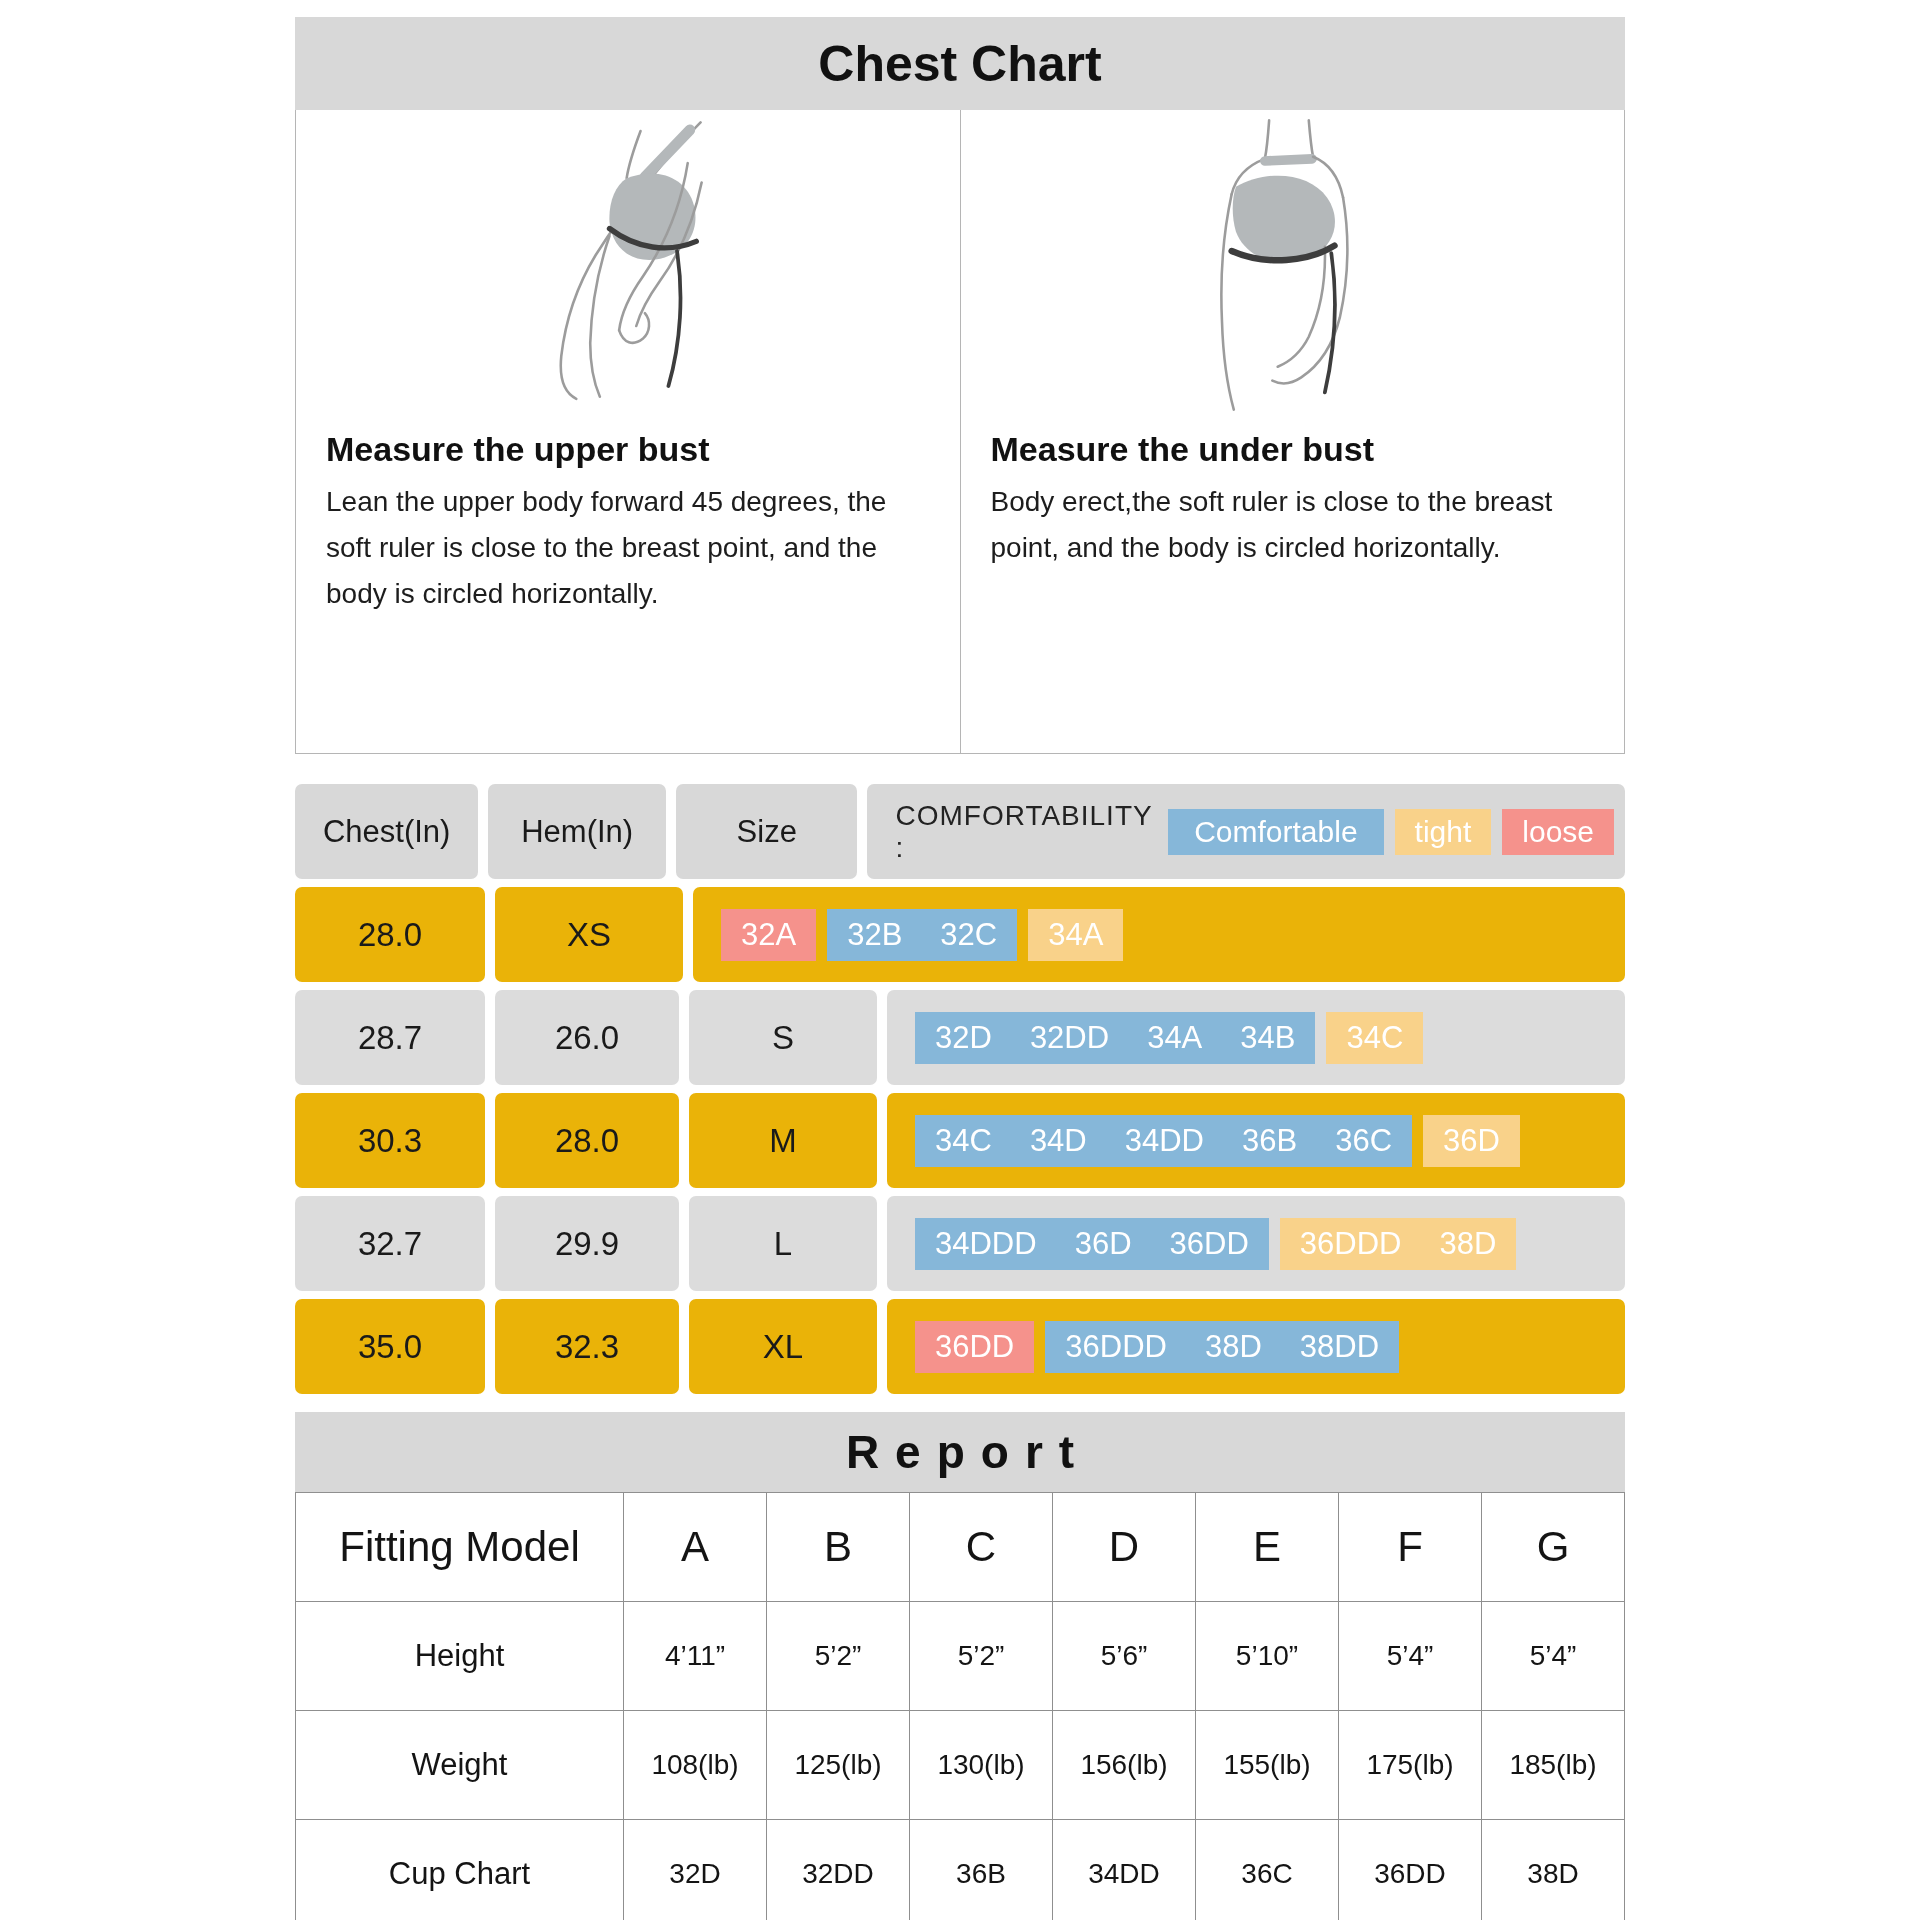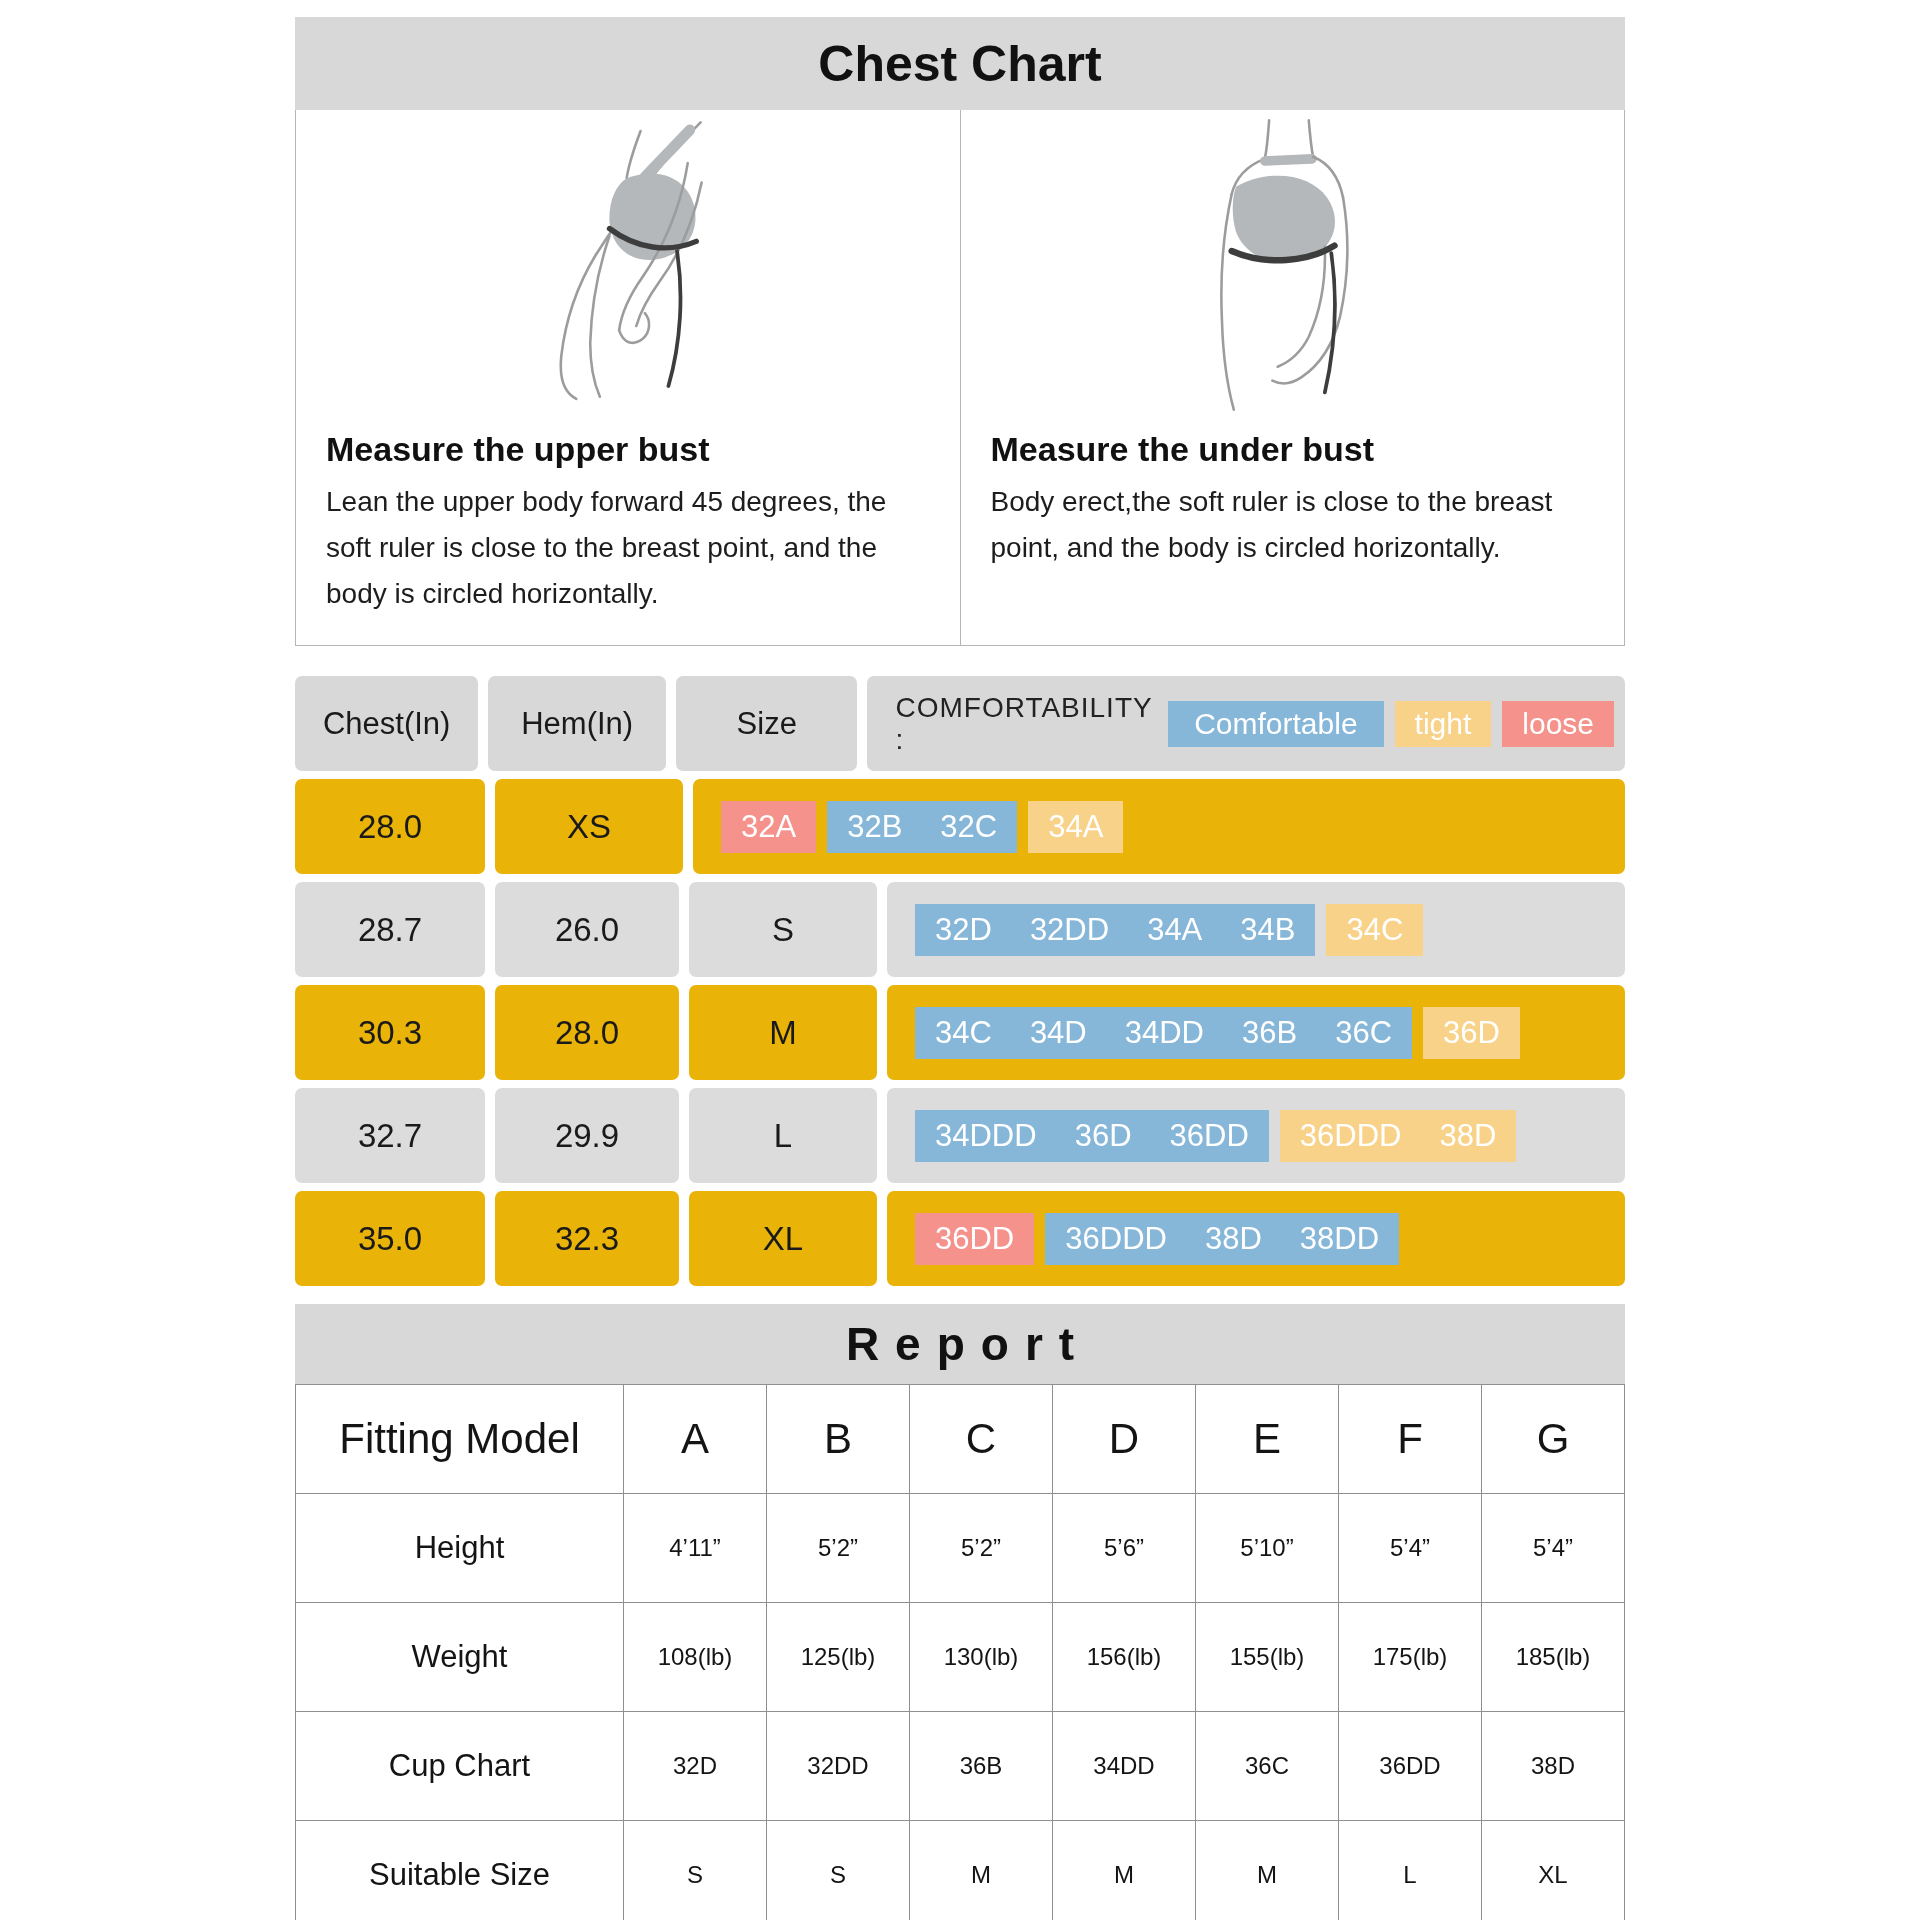--- a/index.html
+++ b/index.html
@@ -2,21 +2,21 @@
 <html style="--comfortable: #86b7d9; --tight: #f9d28a; --loose: #f5928c; --header_gray: #d8d8d8; --row_light: #f6f6f6; --row_dark: #dcdcdc;"><head>
 <meta charset="utf-8">
 <style>
   html,body{margin:0;padding:0;background:#fff;}
   body{width:1920px;height:1920px;font-family:"Liberation Sans",sans-serif;color:#161616;}
   .page{width:1330px;margin:0 auto;padding-top:17px;}
 
   
   .bar{background:#d8d8d8;display:flex;align-items:center;justify-content:center;font-weight:bold;color:#111;}
   .title-bar{height:93px;font-size:50px;}
-  .sc-panels{display:flex;border:1px solid #b5b5b5;border-top:none;height:536px;box-sizing:border-box;background:#fff;}
+  .sc-panels{display:flex;border:1px solid #b5b5b5;border-top:none;height:644px;box-sizing:border-box;background:#fff;}
   .panel{flex:1;padding:6px 30px 0 30px;box-sizing:border-box;}
   .panel.left{border-right:1px solid #b5b5b5;}
   .figure{height:306px;display:flex;align-items:flex-start;justify-content:center;}
   .figure svg{height:300px;}
   .panel h3{margin:8px 0 10px 0;font-size:34px;font-weight:bold;color:#111;}
   .panel p{margin:0;font-size:28px;line-height:1.64;color:#1d1d1d;max-width:640px;}
 
   
   .size-table{margin-top:30px;}
   .srow{display:flex;gap:10px;height:95px;margin-bottom:8px;}
@@ -32,21 +32,21 @@
   .badge.lg{height:46px;font-size:30px;}
   .badge.lg.pad{padding:0 26px;}
   .t-comfortable{background:var(--comfortable,#86b7d9);}
   .t-tight{background:var(--tight,#f9d28a);}
   .t-loose{background:var(--loose,#f5928c);}
 
   
   .report-bar{margin-top:18px;height:80px;font-size:46px;letter-spacing:16px;padding-left:16px;box-sizing:border-box;}
   table.report{width:100%;border-collapse:collapse;table-layout:fixed;}
   table.report td{border:1px solid #8f8f8f;height:106px;text-align:center;vertical-align:middle;
-                  font-size:24px;color:#141414;background:#fff;}
+                  font-size:28px;color:#141414;background:#fff;}
   table.report td.lab{font-size:31px;}
   table.report tr.models td{font-size:42px;}
   table.report col.first{width:328px;}
 
   .stroke{fill:none;stroke:#9c9c9c;stroke-width:2.4;stroke-linecap:round;}
   .tape{fill:none;stroke:#3d3d3d;stroke-linecap:round;}
 </style>
 </head>
 <body>
 

